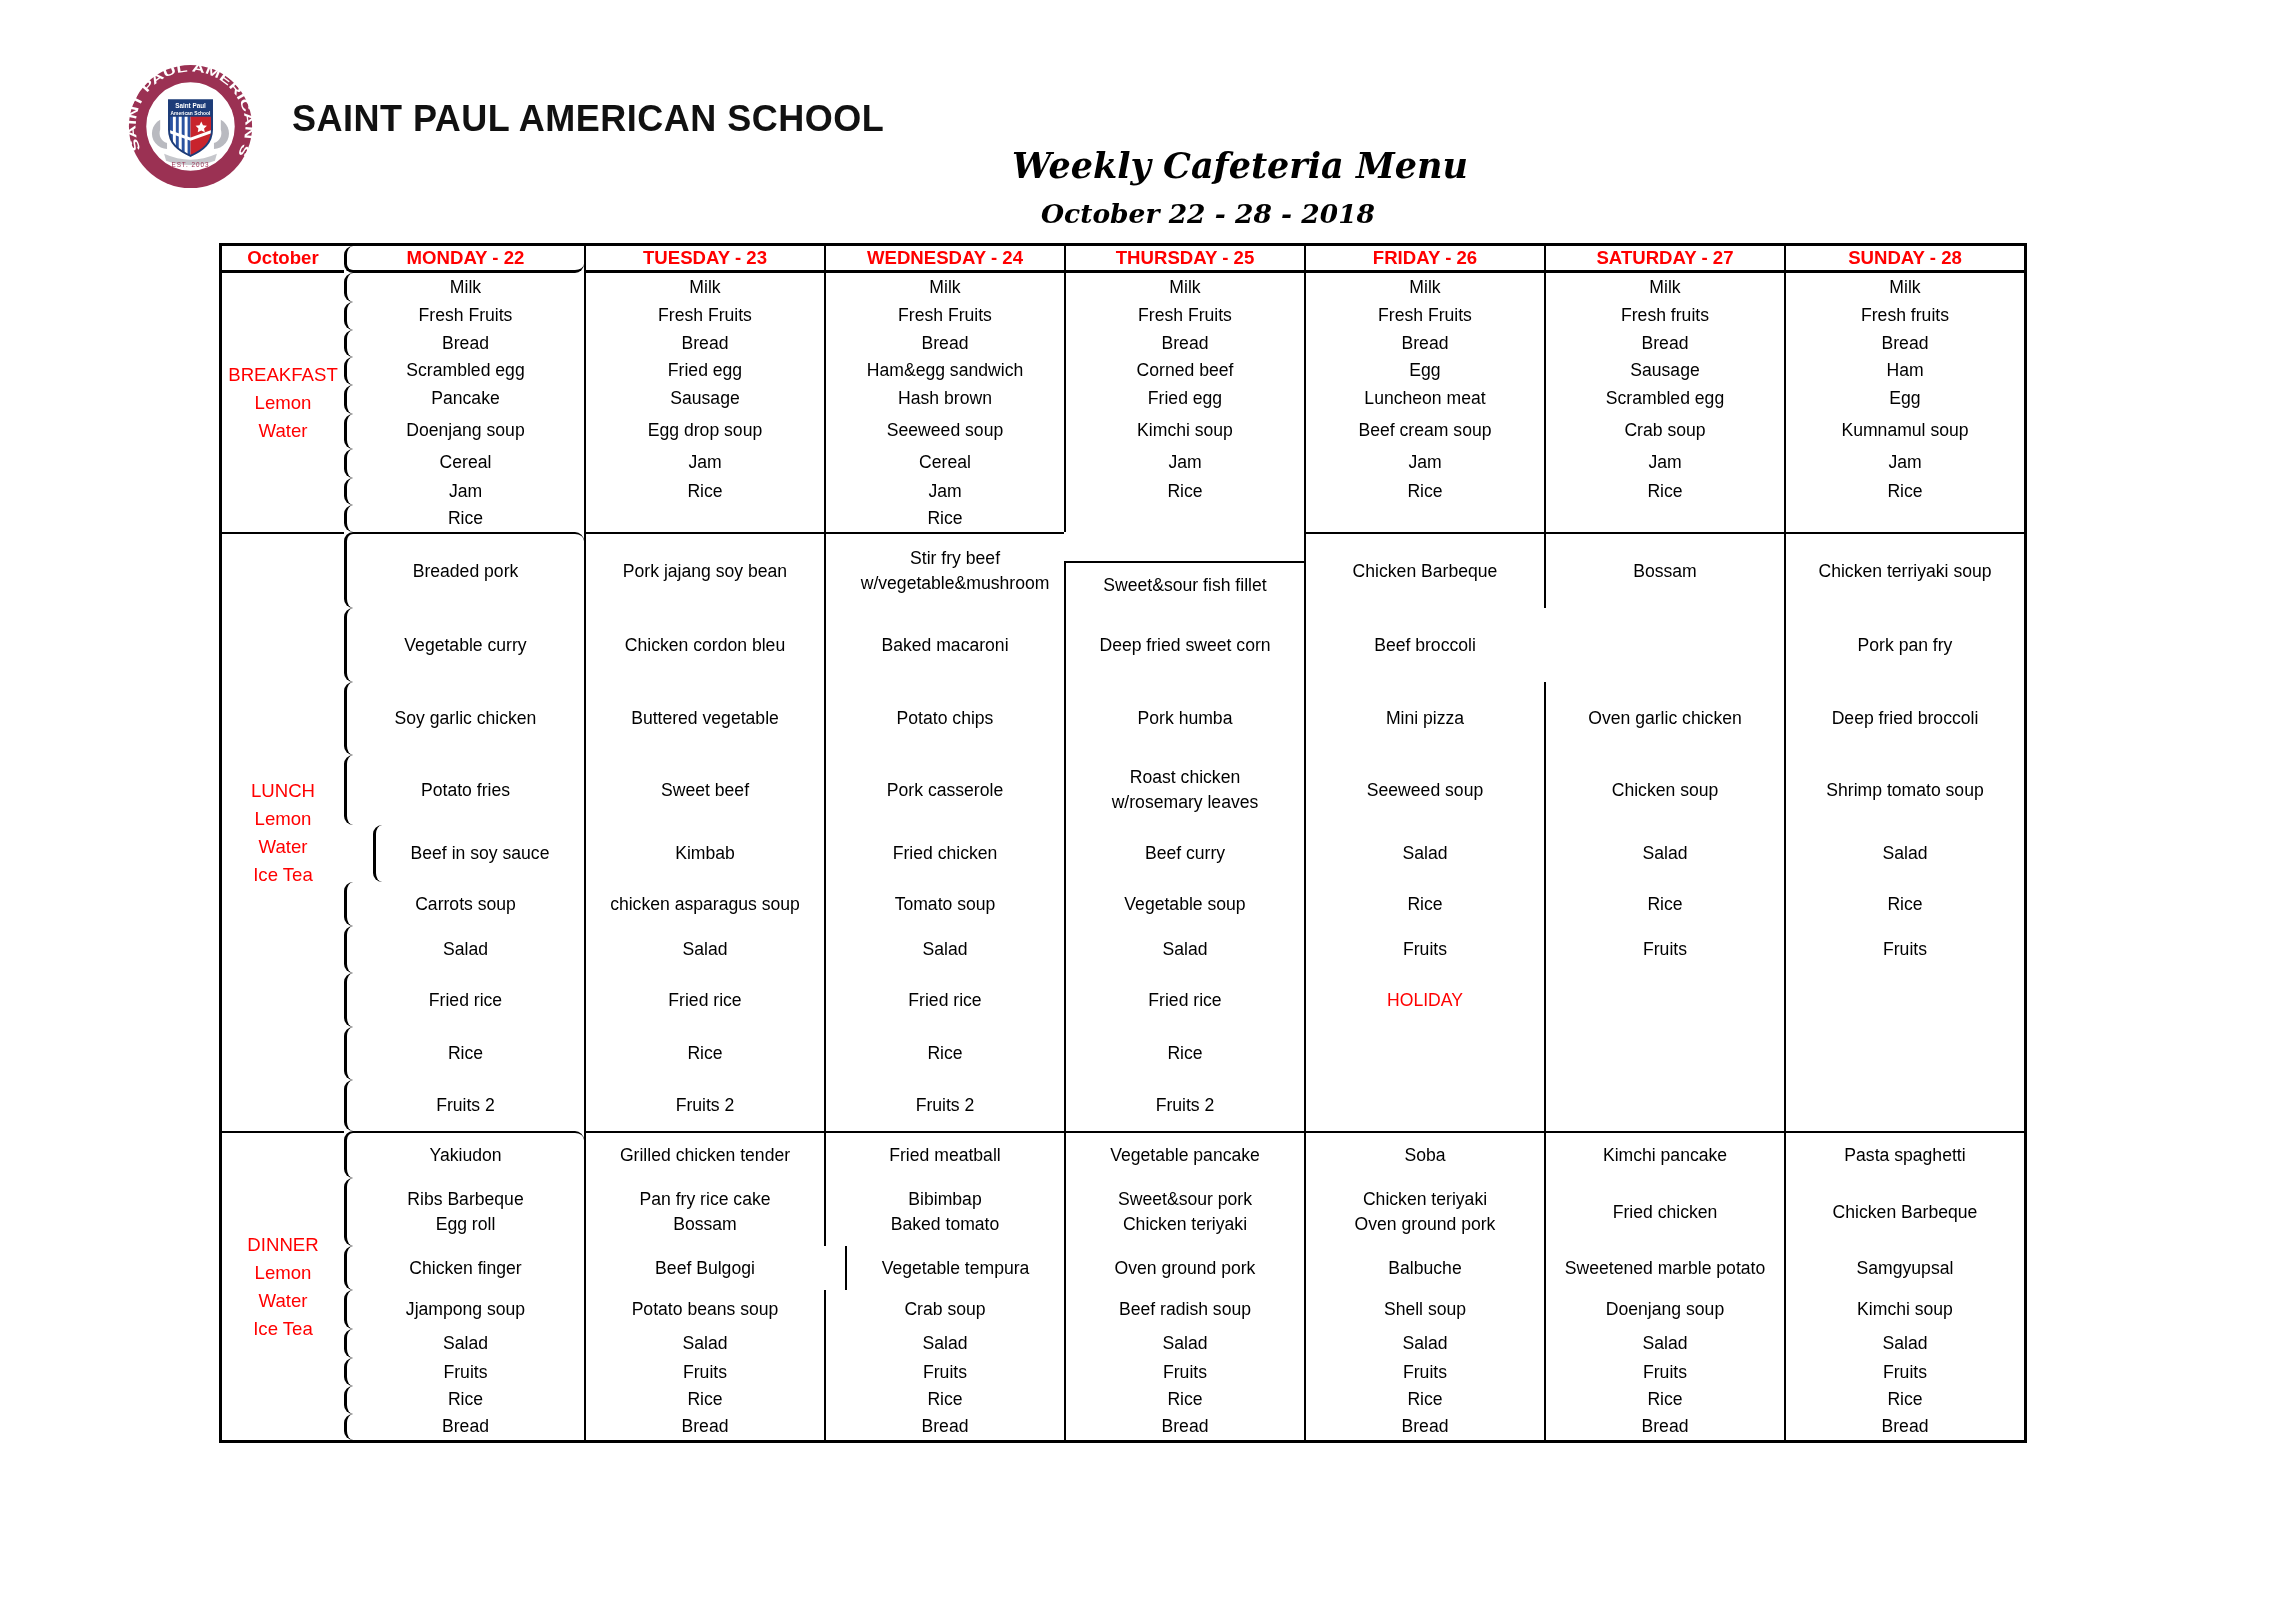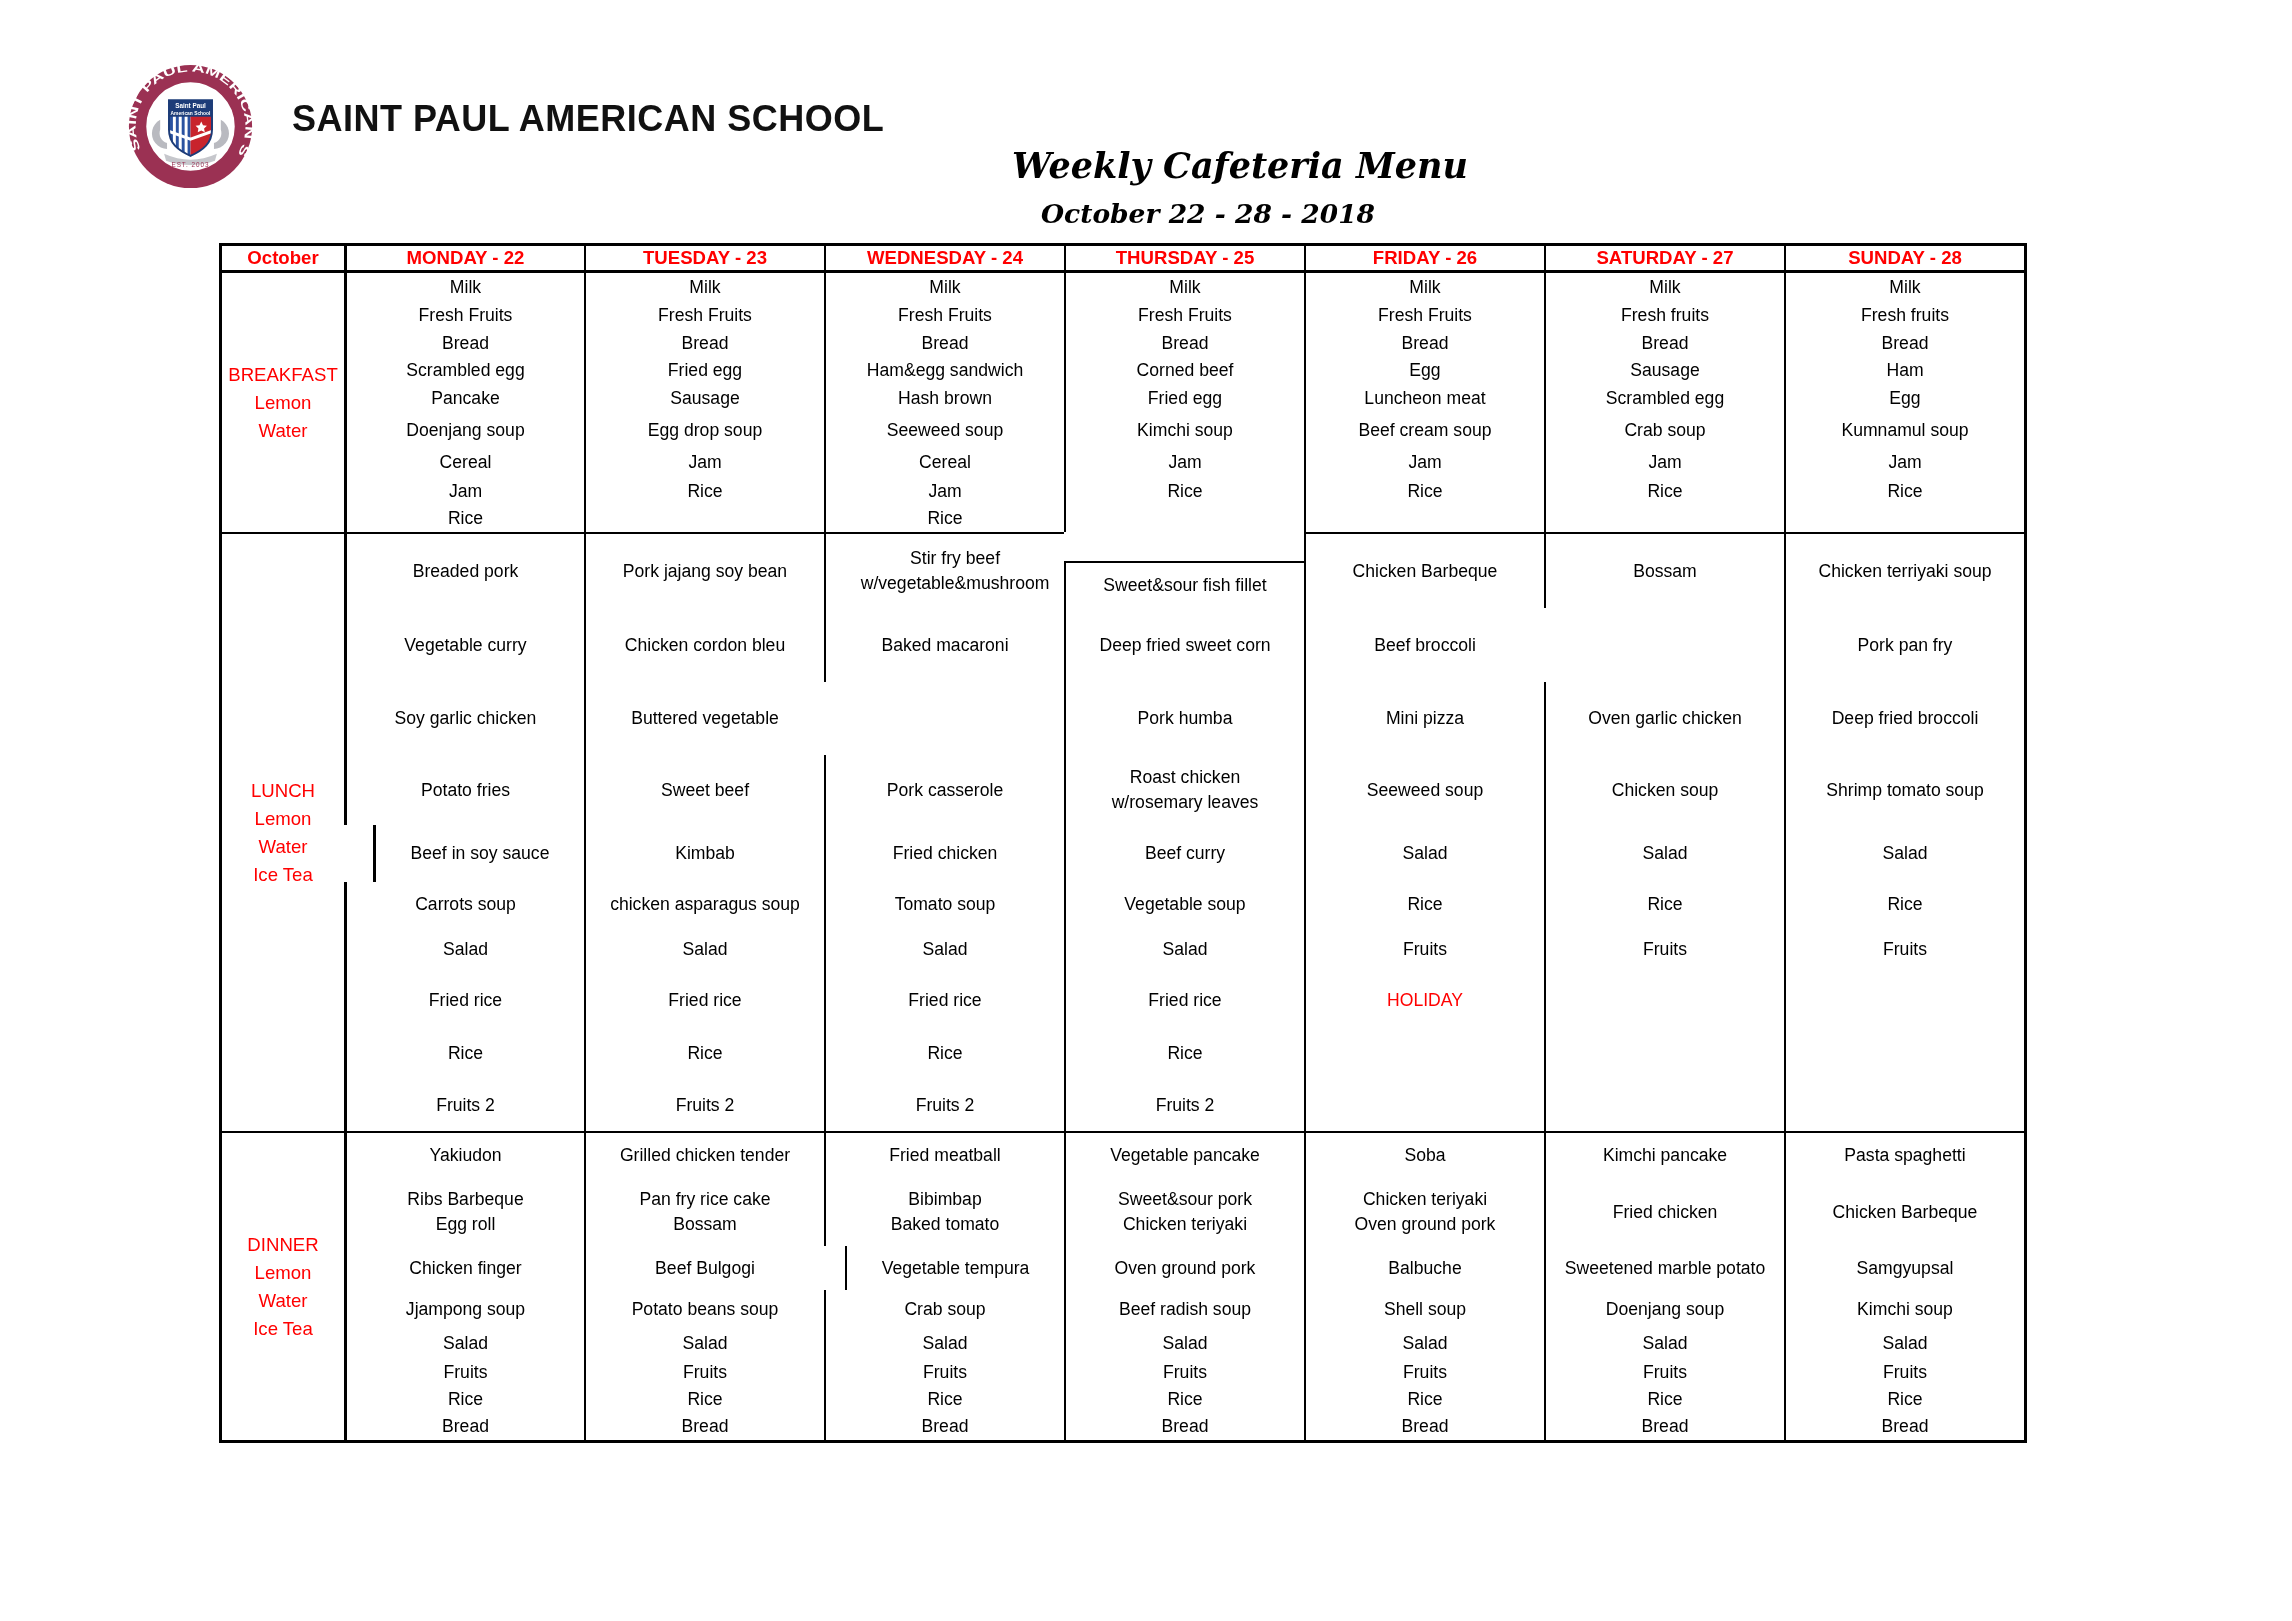--- a/index.html
+++ b/index.html
@@ -51,21 +51,21 @@
   }
   .day-cell{
     font-size:17.6px;line-height:25.5px;color:#000;
     white-space:pre-line;padding:0 2.9px;
   }
   .label-cell{
     flex-direction:column;
     color:#ff0000;font-size:18.6px;line-height:28px;
   }
   .has-left{border-left:2.9px solid #000;}
-  .thick-left{border-left:3.9px solid #000;}
+  .thick-left{border-left:3.9px solid #000;border-radius:9px;}
   .section-top{border-top:2.9px solid #000;}
   .holiday{color:#ff0000;}
 </style>
 </head>
 <body>
 
 <div class="page">
 
   <svg class="logo" viewBox="0 0 134 138">
     <g>
@@ -195,20 +195,21 @@
       <div class="cell day-cell has-left section-top" style="grid-area: 11 / 7;">Bossam</div>
       <div class="cell day-cell has-left section-top" style="grid-area: 11 / 8;">Chicken terriyaki soup</div>
       <div class="cell day-cell thick-left" style="grid-area: 12 / 2;">Vegetable curry</div>
       <div class="cell day-cell has-left" style="grid-area: 12 / 3;">Chicken cordon bleu</div>
       <div class="cell day-cell has-left" style="grid-area: 12 / 4;">Baked macaroni</div>
       <div class="cell day-cell has-left" style="grid-area: 12 / 5;">Deep fried sweet corn</div>
       <div class="cell day-cell has-left" style="grid-area: 12 / 6;">Beef broccoli</div>
       <div class="cell day-cell has-left" style="grid-area: 12 / 8;">Pork pan fry</div>
       <div class="cell day-cell thick-left" style="grid-area: 13 / 2;">Soy garlic chicken</div>
       <div class="cell day-cell has-left" style="grid-area: 13 / 3;">Buttered vegetable</div>
+      <div class="cell day-cell has-left" style="grid-area: 13 / 4;">Potato chips</div>
       <div class="cell day-cell has-left" style="grid-area: 13 / 5;">Pork humba</div>
       <div class="cell day-cell has-left" style="grid-area: 13 / 6;">Mini pizza</div>
       <div class="cell day-cell has-left" style="grid-area: 13 / 7;">Oven garlic chicken</div>
       <div class="cell day-cell has-left" style="grid-area: 13 / 8;">Deep fried broccoli</div>
       <div class="cell day-cell thick-left" style="grid-area: 14 / 2;">Potato fries</div>
       <div class="cell day-cell has-left" style="grid-area: 14 / 3;">Sweet beef</div>
       <div class="cell day-cell has-left" style="grid-area: 14 / 4;">Pork casserole</div>
       <div class="cell day-cell has-left" style="grid-area: 14 / 5;">Roast chicken
 w/rosemary leaves</div>
       <div class="cell day-cell has-left" style="grid-area: 14 / 6;">Seeweed soup</div>

